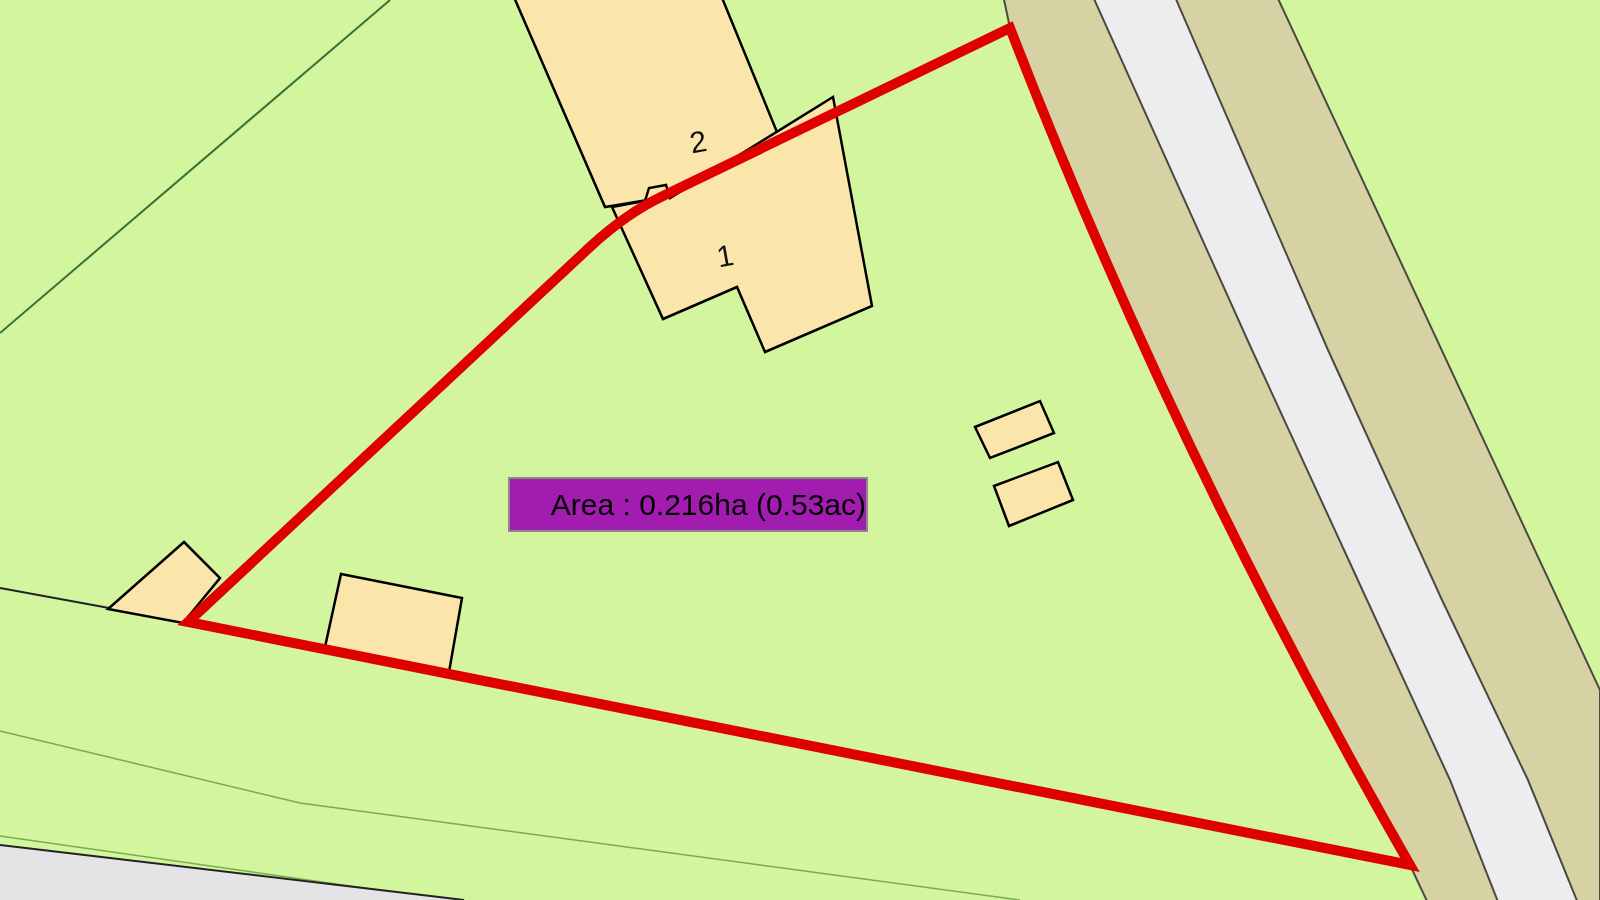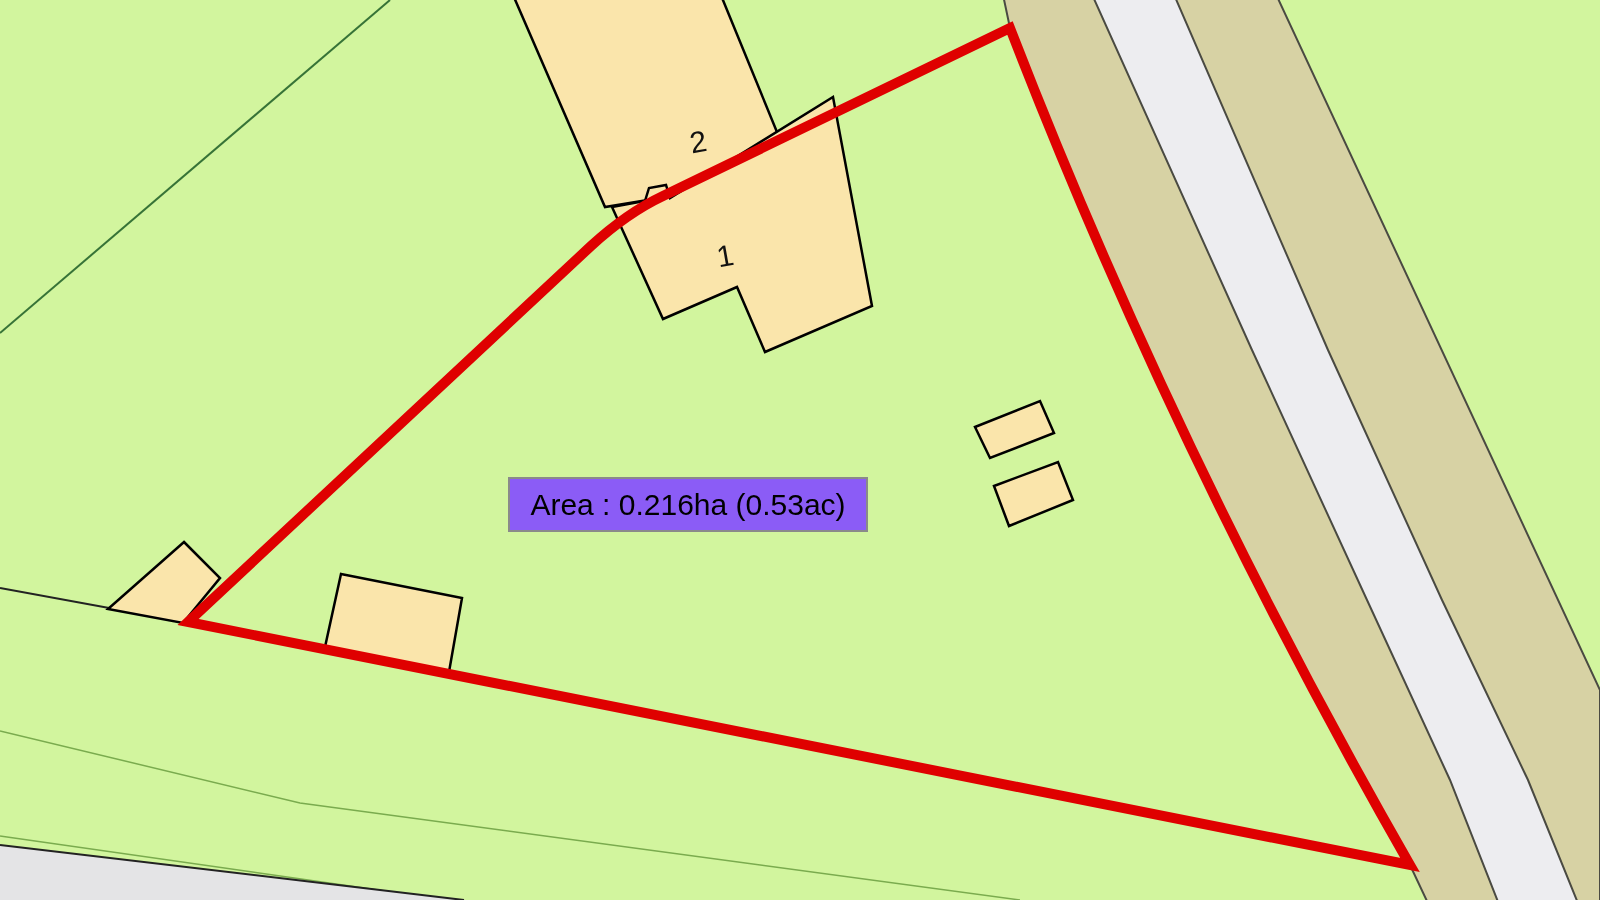--- a/index.html
+++ b/index.html
@@ -2,24 +2,24 @@
 <html><head>
 <meta charset="utf-8">
 <style>
   html,body{margin:0;padding:0;width:1600px;height:900px;overflow:hidden;}
   #canvas{position:relative;width:1600px;height:900px;overflow:hidden;font-family:"Liberation Sans",sans-serif;}
   #canvas svg{position:absolute;left:0;top:0;display:block;}
   svg text{font-family:"Liberation Sans",sans-serif;}
   .area-label{
     position:absolute;
     left:508px;top:477px;width:360px;height:55px;
-    background:#8b5cf6;
+    background:#a21caf;
     border:2px solid #8a8a8a;
     box-sizing:border-box;
-    display:flex;align-items:center;justify-content:center;
+    display:flex;align-items:center;justify-content:flex-end;
     font-size:30px;color:#000;
     white-space:nowrap;
   }
 </style>
 </head>
 <body>
 
 <div id="canvas" style="background: rgb(210, 245, 158);">
   <svg width="1600" height="900" viewBox="0 0 1600 900">
       <polyline points="390,0 0,333" fill="none" stroke="#377337" stroke-width="2"></polyline>

